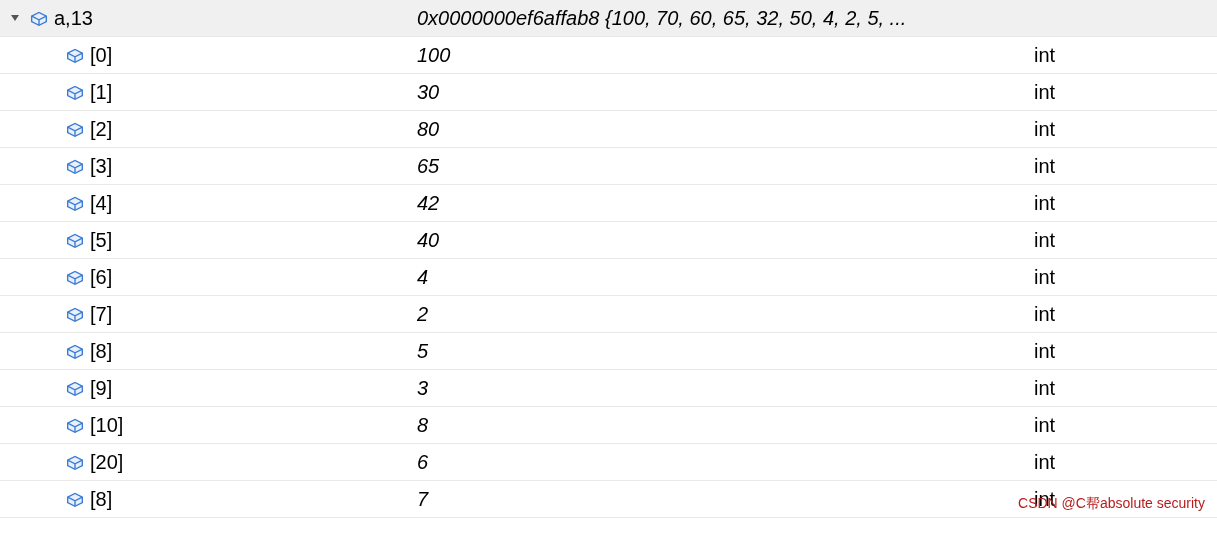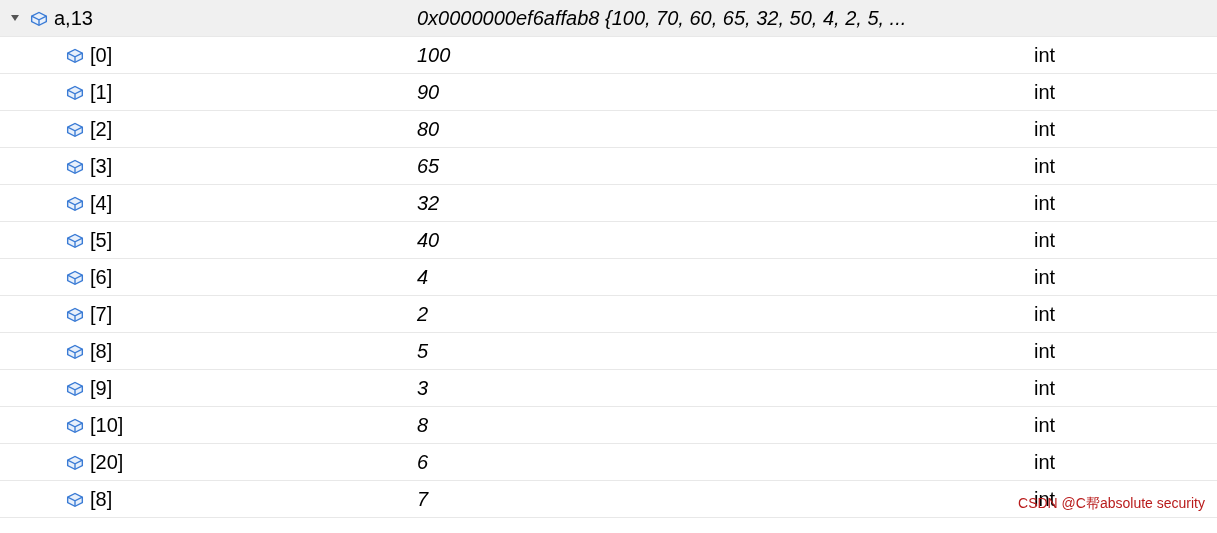--- a/index.html
+++ b/index.html
@@ -103,21 +103,21 @@
   </div>
     <div class="row">
     <div class="col-name">
       <span class="indent-child"></span>
       <span class="icon"><svg viewBox="0 0 24 24" width="22" height="22">
   <path d="M4 10 L12 6 L20 10 L20 16 L12 20 L4 16 Z" fill="#e8f0fb" stroke="#3a7bd5" stroke-width="1.5"></path>
   <path d="M4 10 L12 14 L20 10 M12 14 L12 20" fill="none" stroke="#3a7bd5" stroke-width="1.5"></path>
 </svg></span>
       <span>[1]</span>
     </div>
-    <div class="col-value">90</div>
+    <div class="col-value">30</div>
     <div class="col-type">int</div>
   </div>
     <div class="row">
     <div class="col-name">
       <span class="indent-child"></span>
       <span class="icon"><svg viewBox="0 0 24 24" width="22" height="22">
   <path d="M4 10 L12 6 L20 10 L20 16 L12 20 L4 16 Z" fill="#e8f0fb" stroke="#3a7bd5" stroke-width="1.5"></path>
   <path d="M4 10 L12 14 L20 10 M12 14 L12 20" fill="none" stroke="#3a7bd5" stroke-width="1.5"></path>
 </svg></span>
       <span>[2]</span>
@@ -139,21 +139,21 @@
   </div>
     <div class="row">
     <div class="col-name">
       <span class="indent-child"></span>
       <span class="icon"><svg viewBox="0 0 24 24" width="22" height="22">
   <path d="M4 10 L12 6 L20 10 L20 16 L12 20 L4 16 Z" fill="#e8f0fb" stroke="#3a7bd5" stroke-width="1.5"></path>
   <path d="M4 10 L12 14 L20 10 M12 14 L12 20" fill="none" stroke="#3a7bd5" stroke-width="1.5"></path>
 </svg></span>
       <span>[4]</span>
     </div>
-    <div class="col-value">32</div>
+    <div class="col-value">42</div>
     <div class="col-type">int</div>
   </div>
     <div class="row">
     <div class="col-name">
       <span class="indent-child"></span>
       <span class="icon"><svg viewBox="0 0 24 24" width="22" height="22">
   <path d="M4 10 L12 6 L20 10 L20 16 L12 20 L4 16 Z" fill="#e8f0fb" stroke="#3a7bd5" stroke-width="1.5"></path>
   <path d="M4 10 L12 14 L20 10 M12 14 L12 20" fill="none" stroke="#3a7bd5" stroke-width="1.5"></path>
 </svg></span>
       <span>[5]</span>

